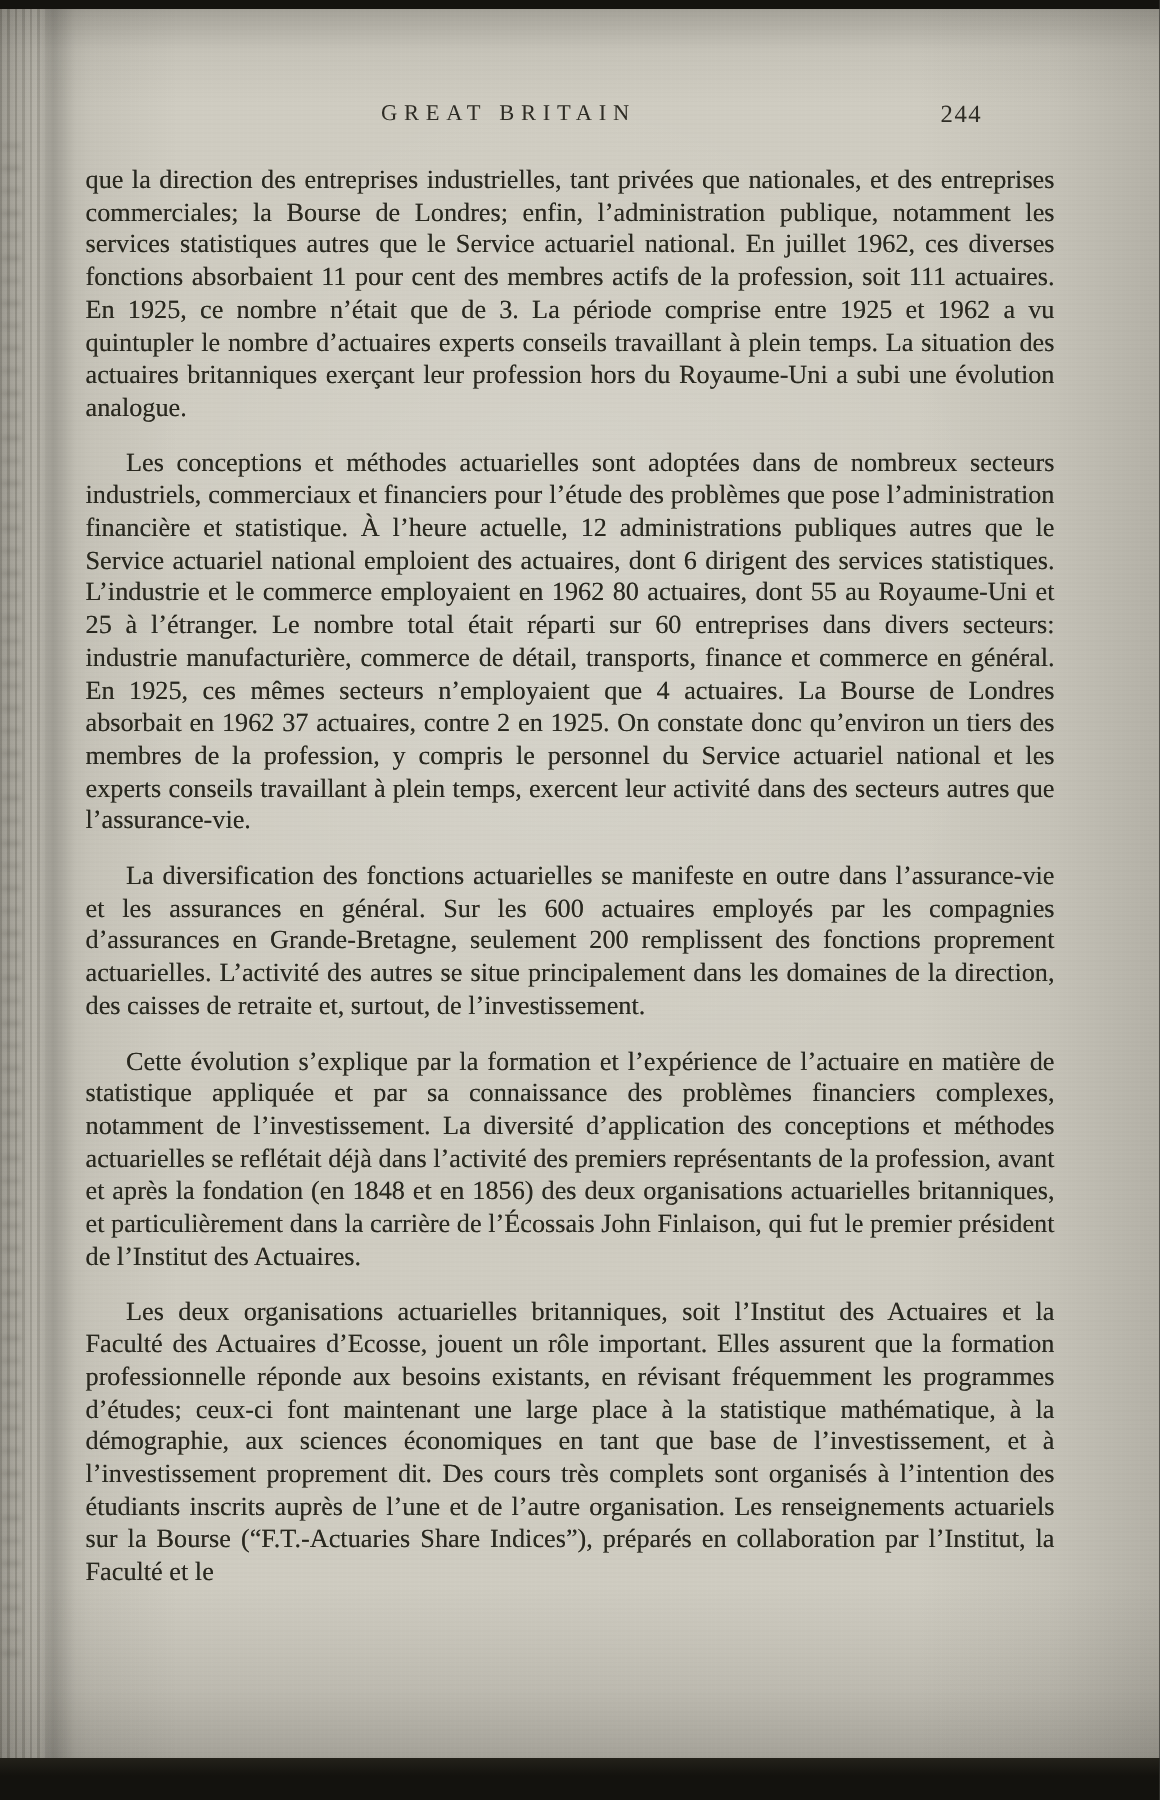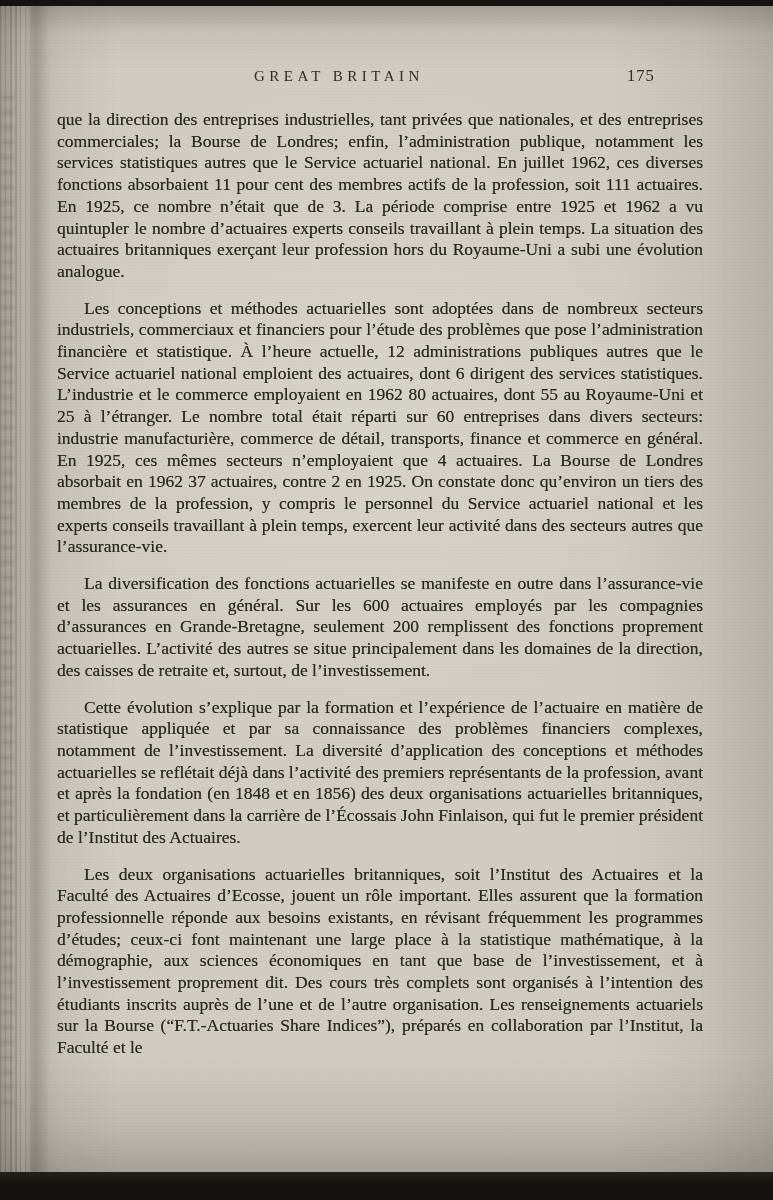--- a/index.html
+++ b/index.html
@@ -162,21 +162,21 @@
 <div class="photo">
 
   <div class="page">
     <div class="edge-left"></div>
     <div class="edge-shadow"></div>
     <div class="edge-ghost"></div>
     <div class="grain"></div>
 
     <div class="header">
       <span class="running-title">GREAT BRITAIN</span>
-      <span class="page-number">175</span>
+      <span class="page-number">244</span>
     </div>
 
     <div class="body-text" lang="fr">
       <p class="para">que la direction des entreprises industrielles, tant privées que nationales, et des entreprises commerciales; la Bourse de Londres; enfin, l’administration publique, notamment les services statistiques autres que le Service actuariel national.  En juillet 1962, ces diverses fonctions absorbaient 11 pour cent des membres actifs de la profession, soit 111 actuaires.  En 1925, ce nombre n’était que de 3.  La période comprise entre 1925 et 1962 a vu quintupler le nombre d’actuaires experts conseils travaillant à plein temps. La situation des actuaires britanniques exerçant leur profession hors du Royaume-Uni a subi une évolution analogue.</p>
       <p class="para indent">Les conceptions et méthodes actuarielles sont adoptées dans de nombreux secteurs industriels, commerciaux et financiers pour l’étude des problèmes que pose l’administration financière et statistique.  À l’heure actuelle, 12 administrations publiques autres que le Service actuariel national emploient des actuaires, dont 6 dirigent des services statistiques. L’industrie et le commerce employaient en 1962 80 actuaires, dont 55 au Royaume-Uni et 25 à l’étranger.  Le nombre total était réparti sur 60 entreprises dans divers secteurs: industrie manufacturière, commerce de détail, transports, finance et commerce en général.  En 1925, ces mêmes secteurs n’employaient que 4 actuaires.  La Bourse de Londres absorbait en 1962 37 actuaires, contre 2 en 1925.  On constate donc qu’environ un tiers des membres de la profession, y compris le personnel du Service actuariel national et les experts conseils travaillant à plein temps, exercent leur activité dans des secteurs autres que l’assurance-vie.</p>
       <p class="para indent">La diversification des fonctions actuarielles se manifeste en outre dans l’assurance-vie et les assurances en général.  Sur les 600 actuaires employés par les compagnies d’assurances en Grande-Bretagne, seulement 200 remplissent des fonctions proprement actuarielles.  L’activité des autres se situe principalement dans les domaines de la direction, des caisses de retraite et, surtout, de l’investissement.</p>
       <p class="para indent">Cette évolution s’explique par la formation et l’expérience de l’actuaire en matière de statistique appliquée et par sa connaissance des problèmes financiers complexes, notamment de l’investissement.  La diversité d’application des conceptions et méthodes actuarielles se reflétait déjà dans l’activité des premiers représentants de la profession, avant et après la fondation (en 1848 et en 1856) des deux organisations actuarielles britanniques, et particulièrement dans la carrière de l’Écossais John Finlaison, qui fut le premier président de l’Institut des Actuaires.</p>
       <p class="para indent">Les deux organisations actuarielles britanniques, soit l’Institut des Actuaires et la Faculté des Actuaires d’Ecosse, jouent un rôle important. Elles assurent que la formation professionnelle réponde aux besoins existants, en révisant fréquemment les programmes d’études; ceux-ci font maintenant une large place à la statistique mathématique, à la démographie, aux sciences économiques en tant que base de l’investissement, et à l’investissement proprement dit.  Des cours très complets sont organisés à l’intention des étudiants inscrits auprès de l’une et de l’autre organisation. Les renseignements actuariels sur la Bourse (“F.T.-Actuaries Share Indices”), préparés en collaboration par l’Institut, la Faculté et le</p>
     </div>
 

